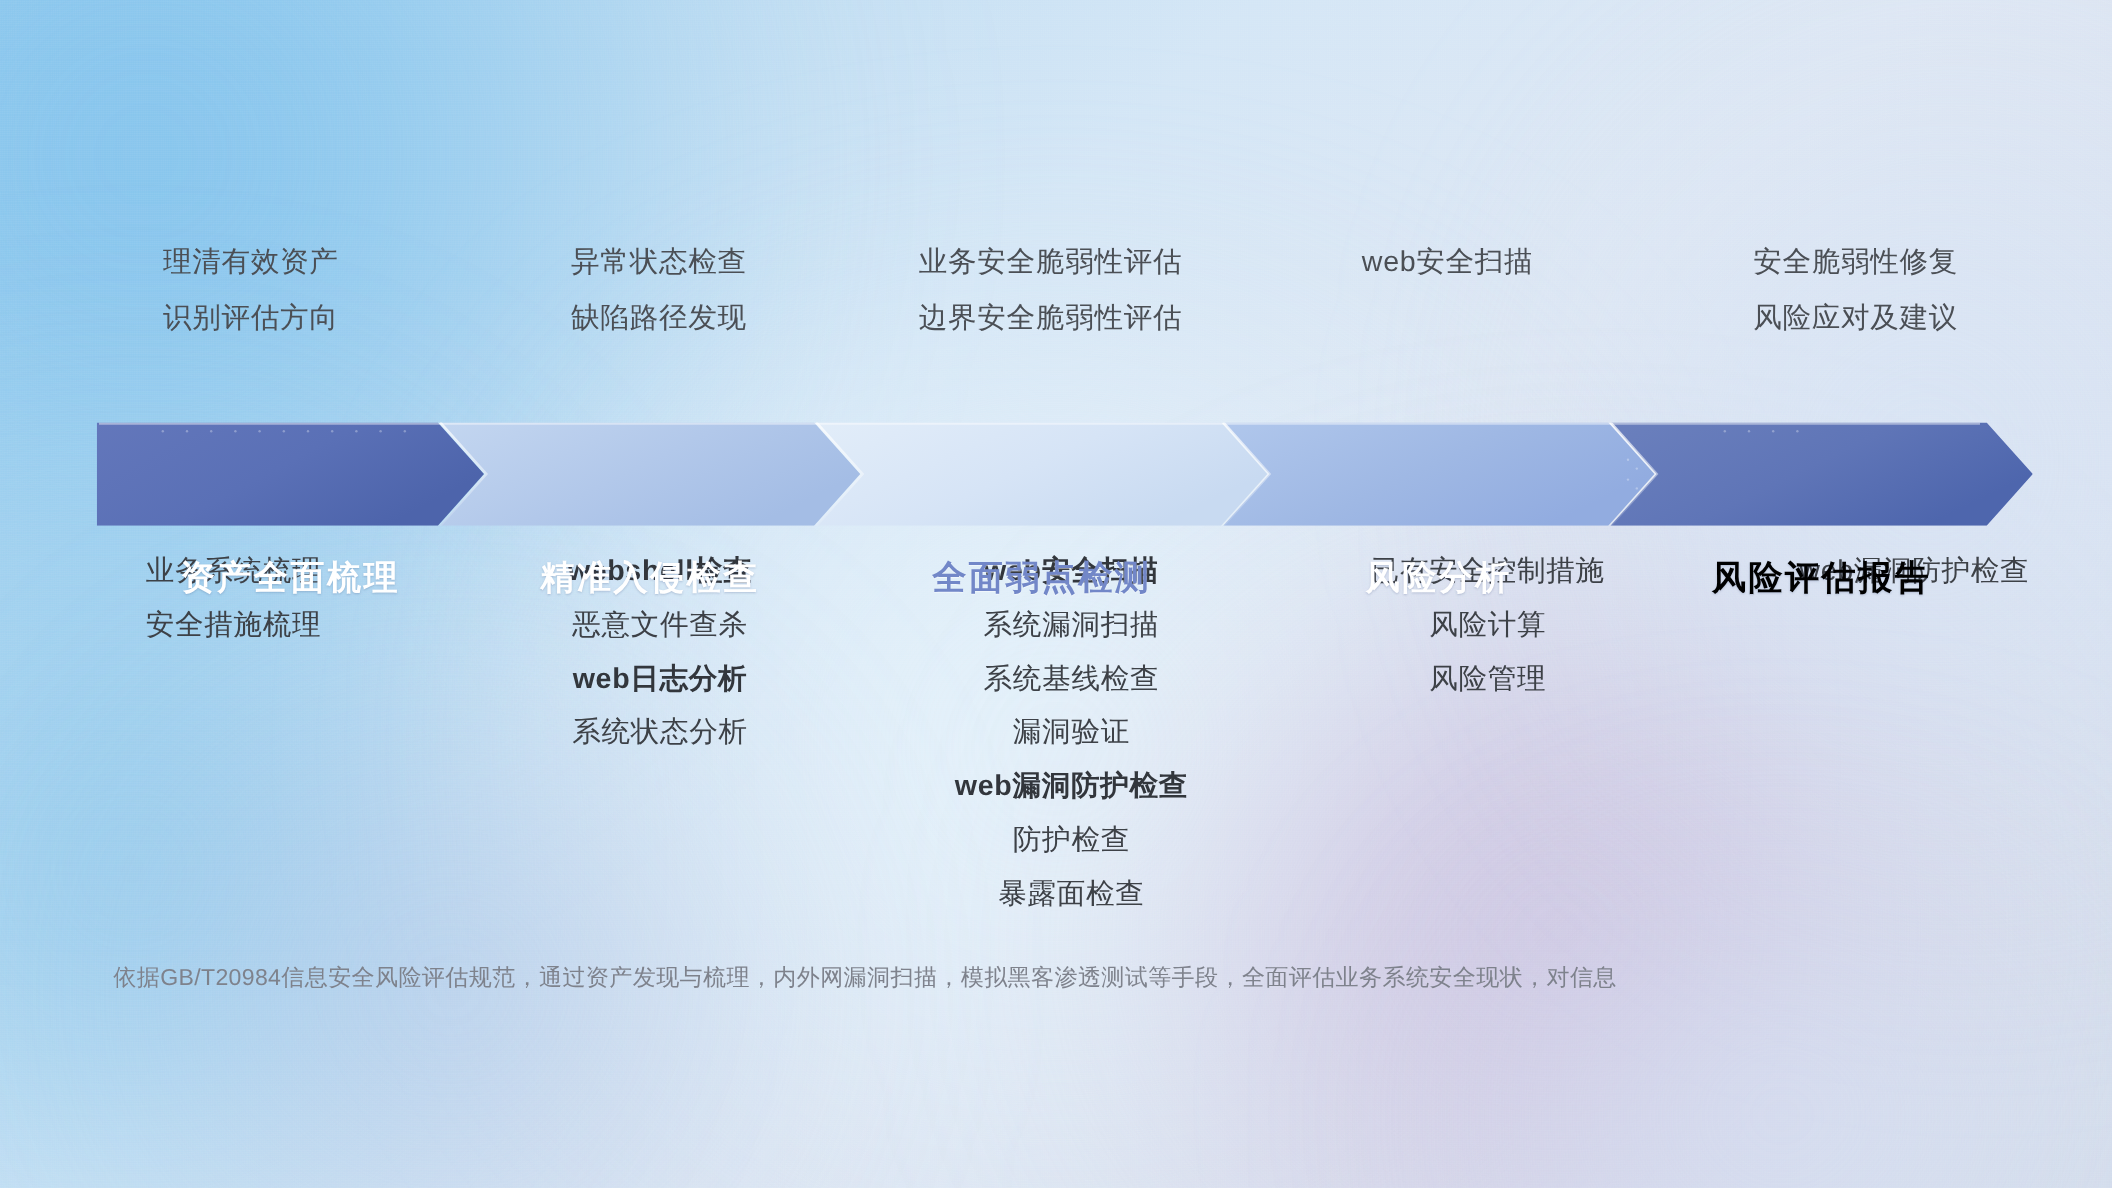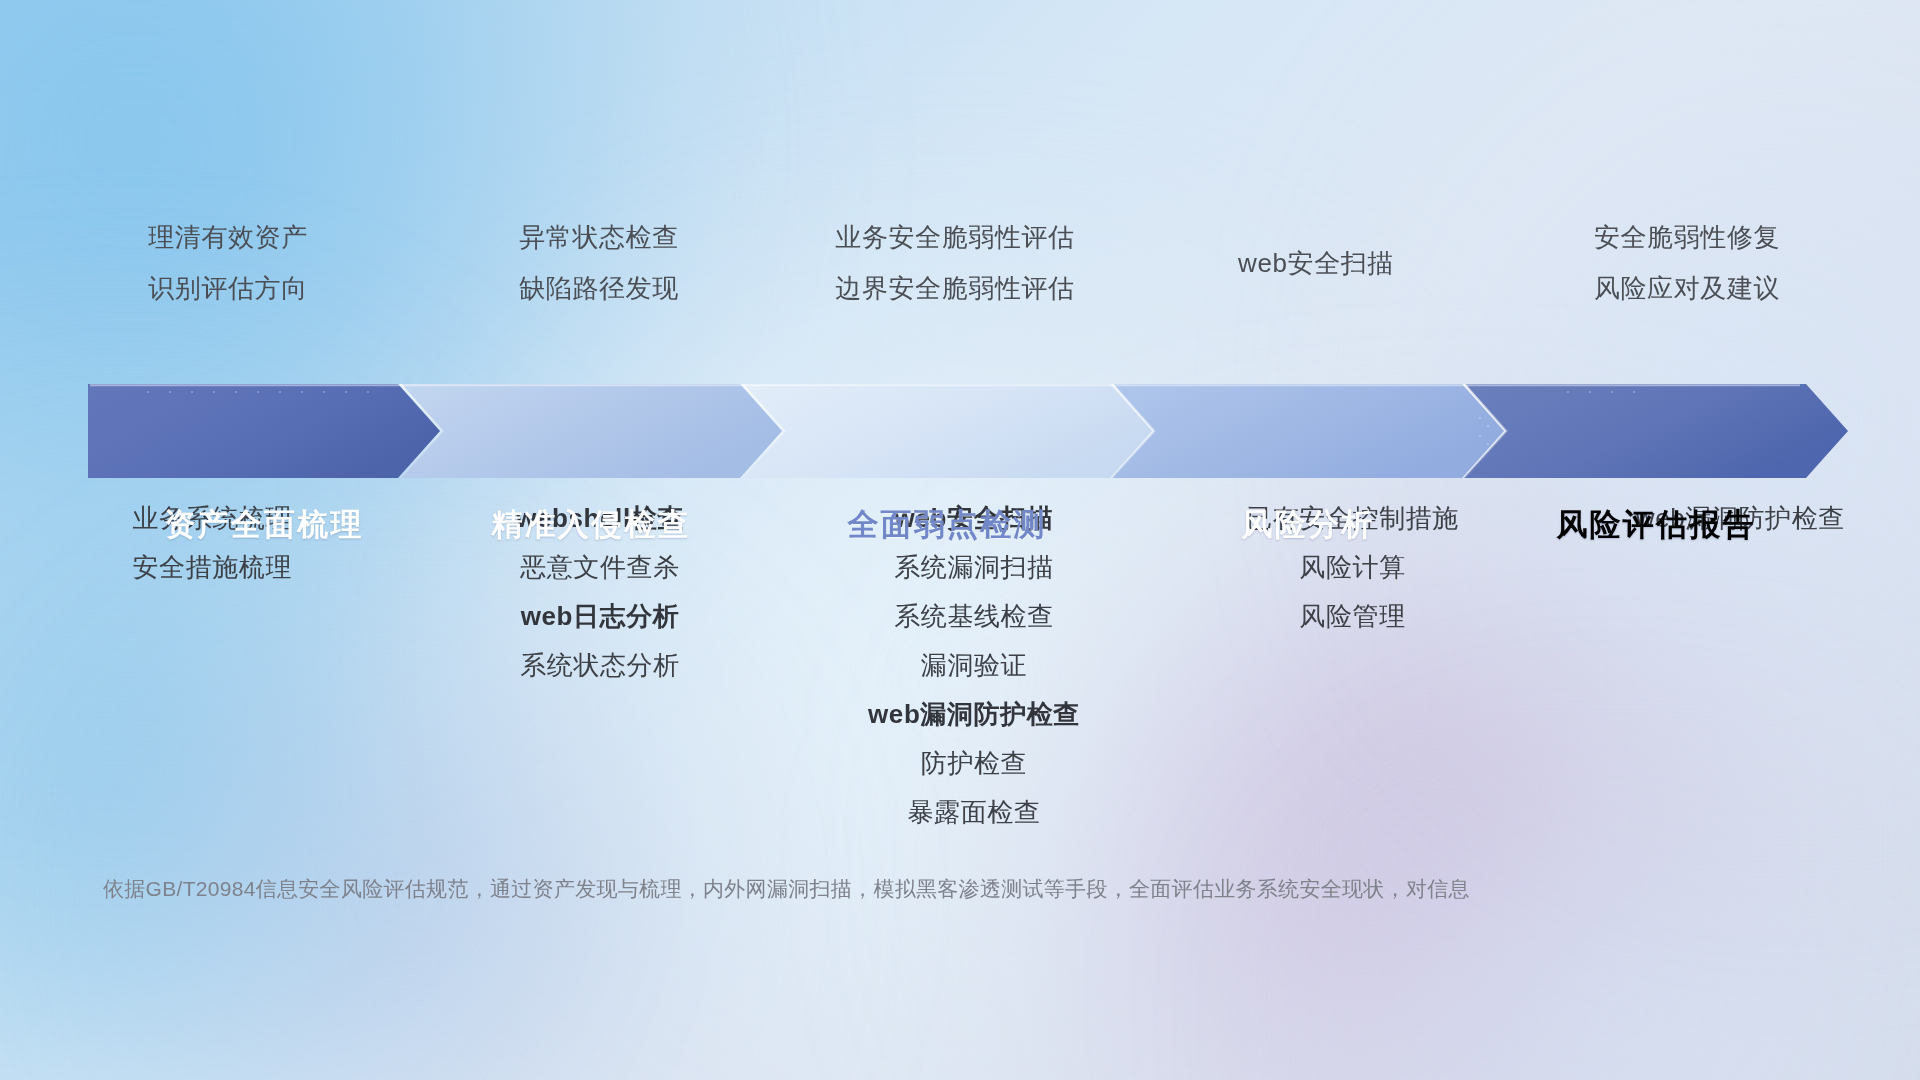--- a/index.html
+++ b/index.html
@@ -56,21 +56,21 @@
       repeating-linear-gradient(90deg, rgba(255,255,255,0.024) 0 1px, rgba(0,0,0,0) 1px 2px);
   }
 
   
   #content { position:absolute; inset:0; z-index:2; }
 
   .row-top, .row-bottom {
     position:absolute; left:0; width:1920px;
     display:flex;
   }
-  .row-top { top:224px;align-items:center; }
+  .row-top { top:224px; }
   .row-bottom { top:505px;gap:46px; }
 
   .col {
     display:flex; flex-direction:column; align-items:center;
   }
   
   .c1 { width:400px; margin-left:28px; }
   .c2 { width:342px; }
   .c3 { width:370px; }
   .c4 { width:352px; }

